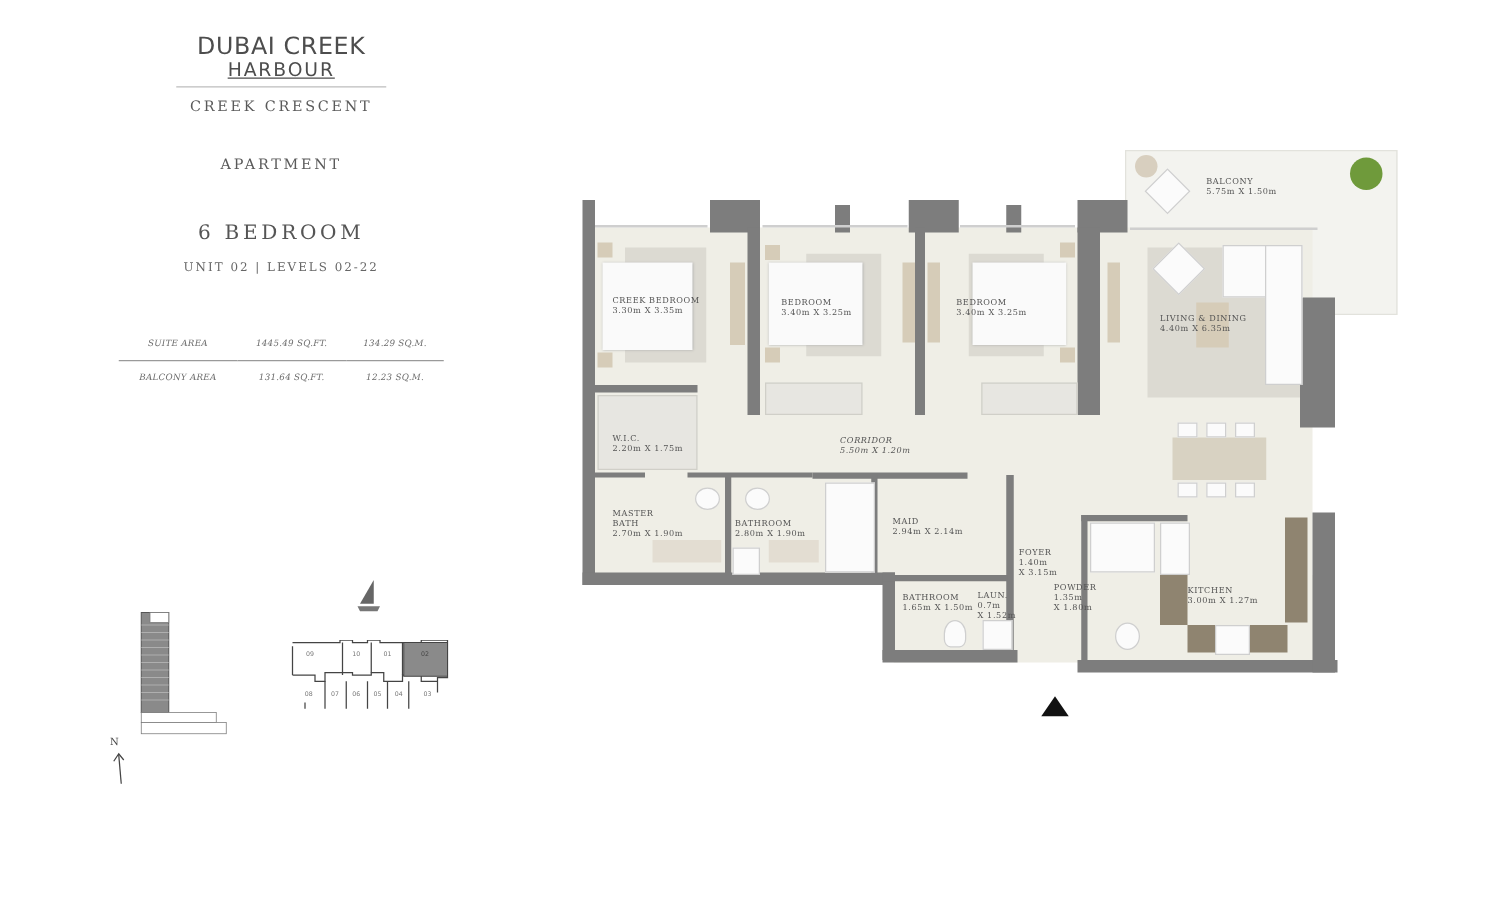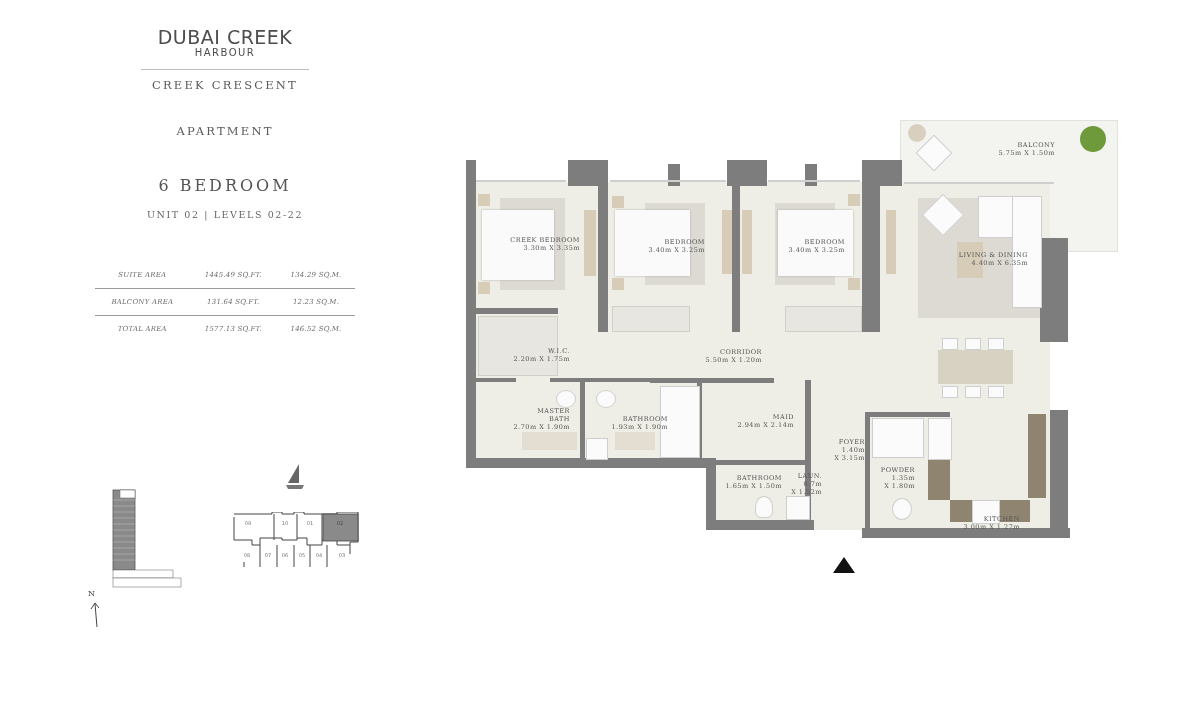--- a/index.html
+++ b/index.html
@@ -1,34 +1,34 @@
 <!DOCTYPE html>
 <html><head>
 <meta charset="utf-8">
 <style>
   html,body{margin:0;padding:0;background:#ffffff;}
   body{width:1200px;height:720px;position:relative;overflow:hidden;font-family:"DejaVu Serif",serif;color:#6a6a6a;}
   .abs{position:absolute;}
   
   .brand{left:140px;top:26px;width:170px;text-align:center;font-family:"DejaVu Sans",sans-serif;color:#4d4d4d;}
   .brand .l1{font-size:19px;letter-spacing:0.5px;font-weight:400;}
-  .brand .l2{font-size:10px;letter-spacing:1.5px;margin-top:-1px;}
+  .brand .l2{font-size:15px;letter-spacing:1.5px;margin-top:-1px;text-decoration:underline;}
   .rule{left:141px;top:69px;width:168px;height:1px;background:#bdbdbd;}
   .project{left:130px;top:78px;width:190px;font-size:11.5px;letter-spacing:2.2px;text-align:center;color:#5a5a5a;}
   .type{left:130px;top:124px;width:190px;font-size:11.5px;letter-spacing:2.2px;text-align:center;color:#5a5a5a;}
   .beds{left:120px;top:176px;width:210px;font-size:16px;letter-spacing:3px;text-align:center;color:#555;}
   .unit{left:120px;top:209px;width:210px;font-size:9.5px;letter-spacing:1.6px;text-align:center;color:#666;}
   table.area{position:absolute;left:95px;top:262px;width:260px;border-collapse:collapse;font-size:7px;color:#6d6d6d;letter-spacing:0.2px;}
   table.area td{text-align:center;height:26px;padding:0;font-style:italic;}
   table.area tr + tr td{border-top:1px solid #9a9a9a;}
   
   .plan{left:460px;top:110px;width:660px;height:470px;}
   .wall{position:absolute;background:#7d7d7d;}
   .floor{position:absolute;background:#efeee6;}
-  .label{position:absolute;font-size:6.5px;letter-spacing:0.5px;color:#555;text-align:right;line-height:8px;white-space:nowrap;}
+  .label{position:absolute;font-size:6.5px;letter-spacing:0.5px;color:#555;text-align:left;line-height:8px;white-space:nowrap;}
   .rug{position:absolute;background:#dcdad2;}
   .bed{position:absolute;background:#fafafa;box-shadow:0 0 2px #aaa;}
   .wood{position:absolute;background:#d6ccb8;}
   .tile{position:absolute;background:#e7e6e1;border:1px solid #d0cfc8;}
   .fix{position:absolute;background:#fbfbfb;border:1px solid #cfcfcf;}
   .arrow-up{left:833px;top:557px;width:0;height:0;border-left:11px solid transparent;border-right:11px solid transparent;border-bottom:16px solid #111;}
 </style>
 </head>
 <body>
 
@@ -46,25 +46,20 @@
   <tbody>
       <tr>
     <td>SUITE AREA</td>
     <td>1445.49 SQ.FT.</td>
     <td>134.29 SQ.M.</td>
   </tr>
   <tr>
     <td>BALCONY AREA</td>
     <td>131.64 SQ.FT.</td>
     <td>12.23 SQ.M.</td>
-  </tr>
-  <tr>
-    <td>TOTAL AREA</td>
-    <td>1577.13 SQ.FT.</td>
-    <td>146.52 SQ.M.</td>
   </tr>
 </tbody>
   </table>
 
 <svg class="abs" style="left:108px;top:488px" width="75" height="102">
   <rect x="5" y="2" width="22" height="80" fill="#8a8a8a" stroke="#555" stroke-width="0.8"></rect>
   <g stroke="#bbb" stroke-width="0.6">
     <line x1="5" y1="12" x2="27" y2="12"></line>
       <line x1="5" y1="18" x2="27" y2="18"></line>
       <line x1="5" y1="24" x2="27" y2="24"></line>
@@ -220,24 +215,24 @@
   <div class="wood" style="left:490px;top:390px;width:80px;height:22px;background:#8f8470;"></div>
   <div class="wood" style="left:568px;top:304px;width:18px;height:84px;background:#8f8470;"></div>
   <div class="fix" style="left:512px;top:390px;width:26px;height:22px;"></div>
 
   <div class="label" style="left:30px;top:126px;width:90px;"><span>CREEK BEDROOM</span><br><span>3.30m X 3.35m</span></div>
   <div class="label" style="left:165px;top:128px;width:80px;"><span>BEDROOM</span><br><span>3.40m X 3.25m</span></div>
   <div class="label" style="left:305px;top:128px;width:80px;"><span>BEDROOM</span><br><span>3.40m X 3.25m</span></div>
   <div class="label" style="left:468px;top:141px;width:100px;"><span>LIVING &amp; DINING</span><br><span>4.40m X 6.35m</span></div>
   <div class="label" style="left:505px;top:31px;width:90px;"><span>BALCONY</span><br><span>5.75m X 1.50m</span></div>
   <div class="label" style="left:30px;top:237px;width:80px;"><span>W.I.C.</span><br><span>2.20m X 1.75m</span></div>
-  <div class="label" style="left:212px;top:238px;width:90px;"><span>CORRIDOR</span><br><span>5.50m X 1.20m</span></div>
+  <div class="label" style="left:212px;top:238px;width:90px;font-style:italic;"><span>CORRIDOR</span><br><span>5.50m X 1.20m</span></div>
   <div class="label" style="left:30px;top:297px;width:80px;"><span>MASTER</span><br><span>BATH</span><br><span>2.70m X 1.90m</span></div>
-  <div class="label" style="left:128px;top:305px;width:80px;"><span>BATHROOM</span><br><span>1.93m X 1.90m</span></div>
+  <div class="label" style="left:128px;top:305px;width:80px;"><span>BATHROOM</span><br><span>2.80m X 1.90m</span></div>
   <div class="label" style="left:254px;top:303px;width:80px;"><span>MAID</span><br><span>2.94m X 2.14m</span></div>
   <div class="label" style="left:355px;top:328px;width:50px;"><span>FOYER</span><br><span>1.40m</span><br><span>X 3.15m</span></div>
   <div class="label" style="left:262px;top:364px;width:60px;"><span>BATHROOM</span><br><span>1.65m X 1.50m</span></div>
   <div class="label" style="left:322px;top:362px;width:40px;"><span>LAUN.</span><br><span>0.7m</span><br><span>X 1.52m</span></div>
-  <div class="label" style="left:405px;top:356px;width:50px;"><span>POWDER</span><br><span>1.35m</span><br><span>X 1.80m</span></div>
-  <div class="label" style="left:490px;top:358px;width:70px;margin-top:47px;"><span>KITCHEN</span><br><span>3.00m X 1.27m</span></div>
+  <div class="label" style="left:383px;top:356px;width:50px;"><span>POWDER</span><br><span>1.35m</span><br><span>X 1.80m</span></div>
+  <div class="label" style="left:490px;top:358px;width:70px;"><span>KITCHEN</span><br><span>3.00m X 1.27m</span></div>
 </div>
 
 <div class="abs arrow-up"></div>
 
 </body></html>

